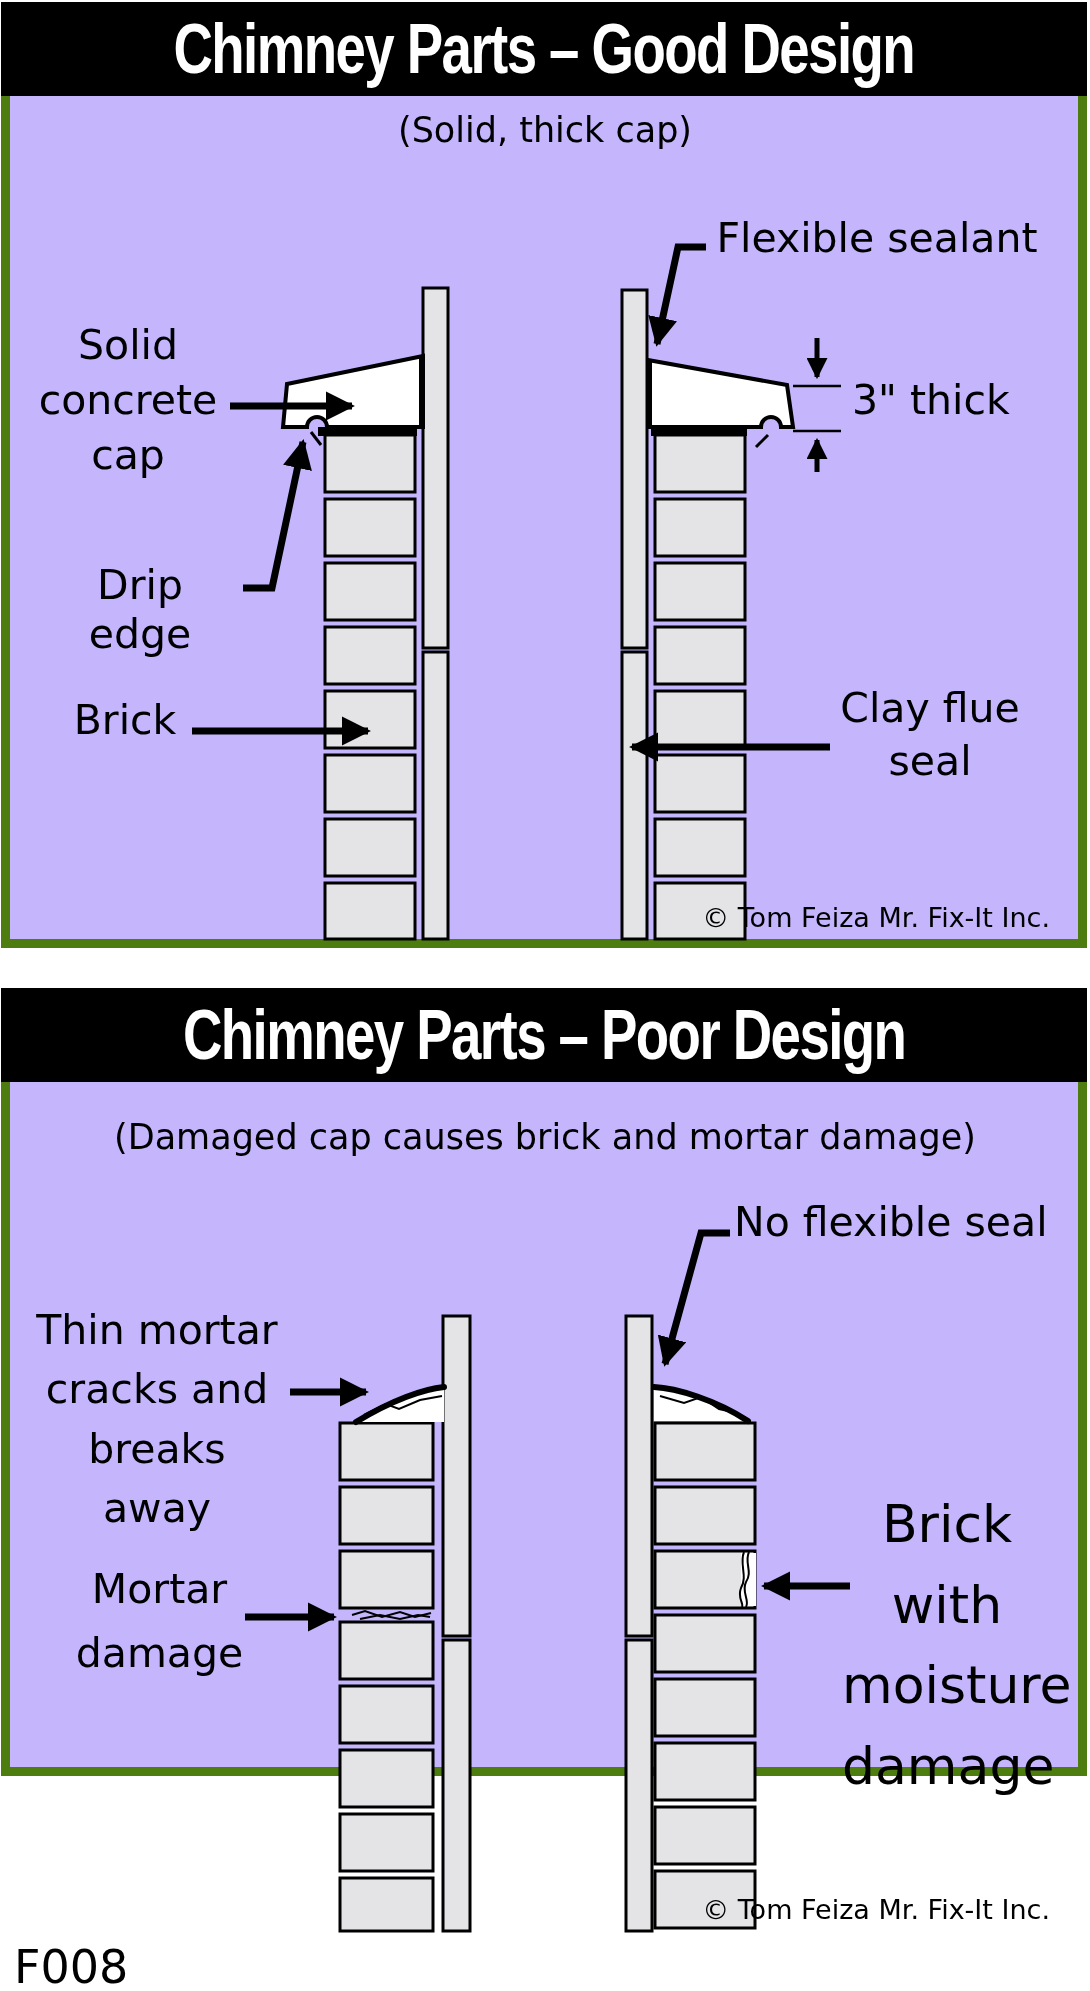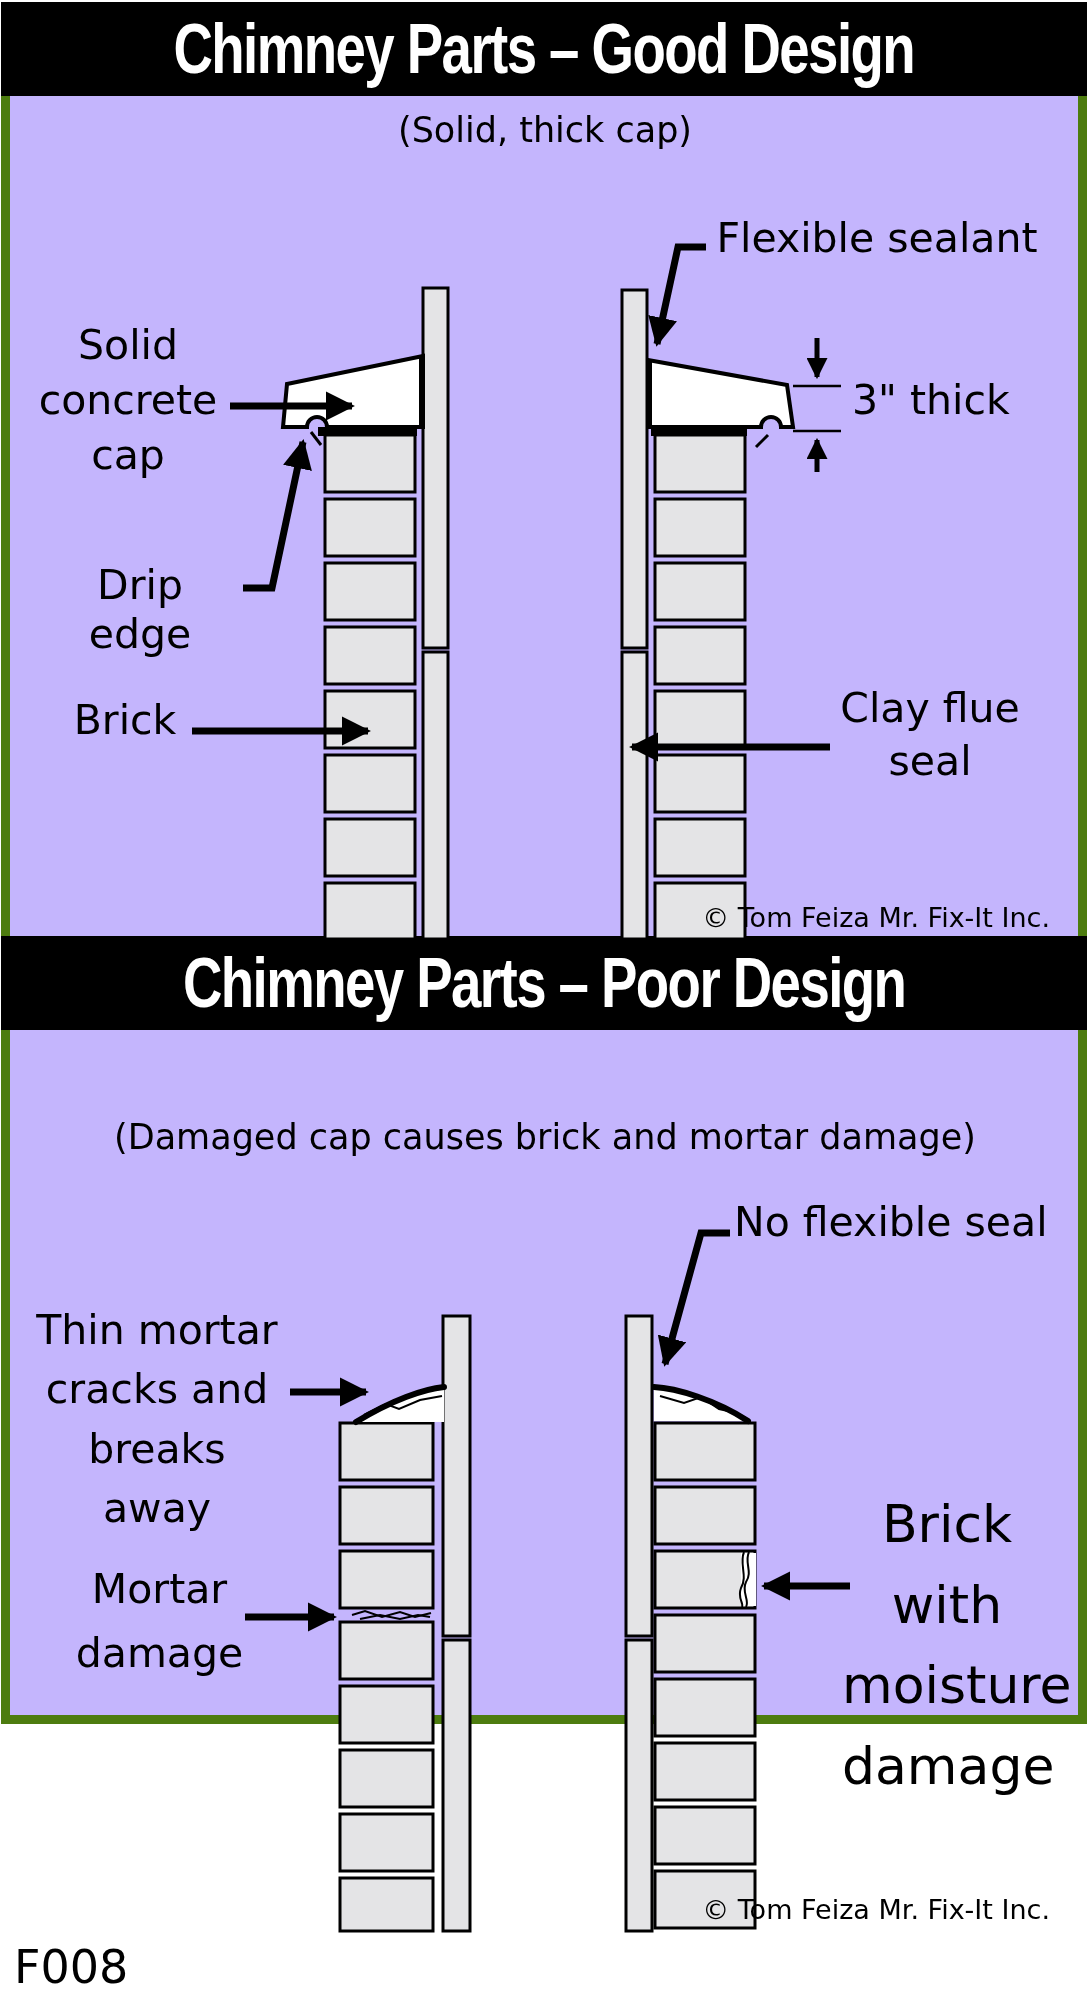--- a/index.html
+++ b/index.html
@@ -23,21 +23,21 @@
 <body>
 
 <div class="page">
 
   <div class="panel" style="top:2px;height:946px;">
     <div class="banner">
       <div class="panel-title">Chimney Parts – Good Design</div>
     </div>
   </div>
 
-  <div class="panel" style="top:936px;height:788px;">
+  <div class="panel" style="top:988px;height:788px;">
     <div class="banner">
       <div class="panel-title">Chimney Parts – Poor Design</div>
     </div>
   </div>
 
   <svg class="overlay" viewBox="0 0 1090 1991">
     <defs>
       <marker id="ah" viewBox="0 0 10 10" refX="9" refY="5" markerWidth="4.2" markerHeight="4.2" orient="auto-start-reverse">
         <path d="M0,0 L10,5 L0,10 Z" fill="#000"></path>
       </marker>

